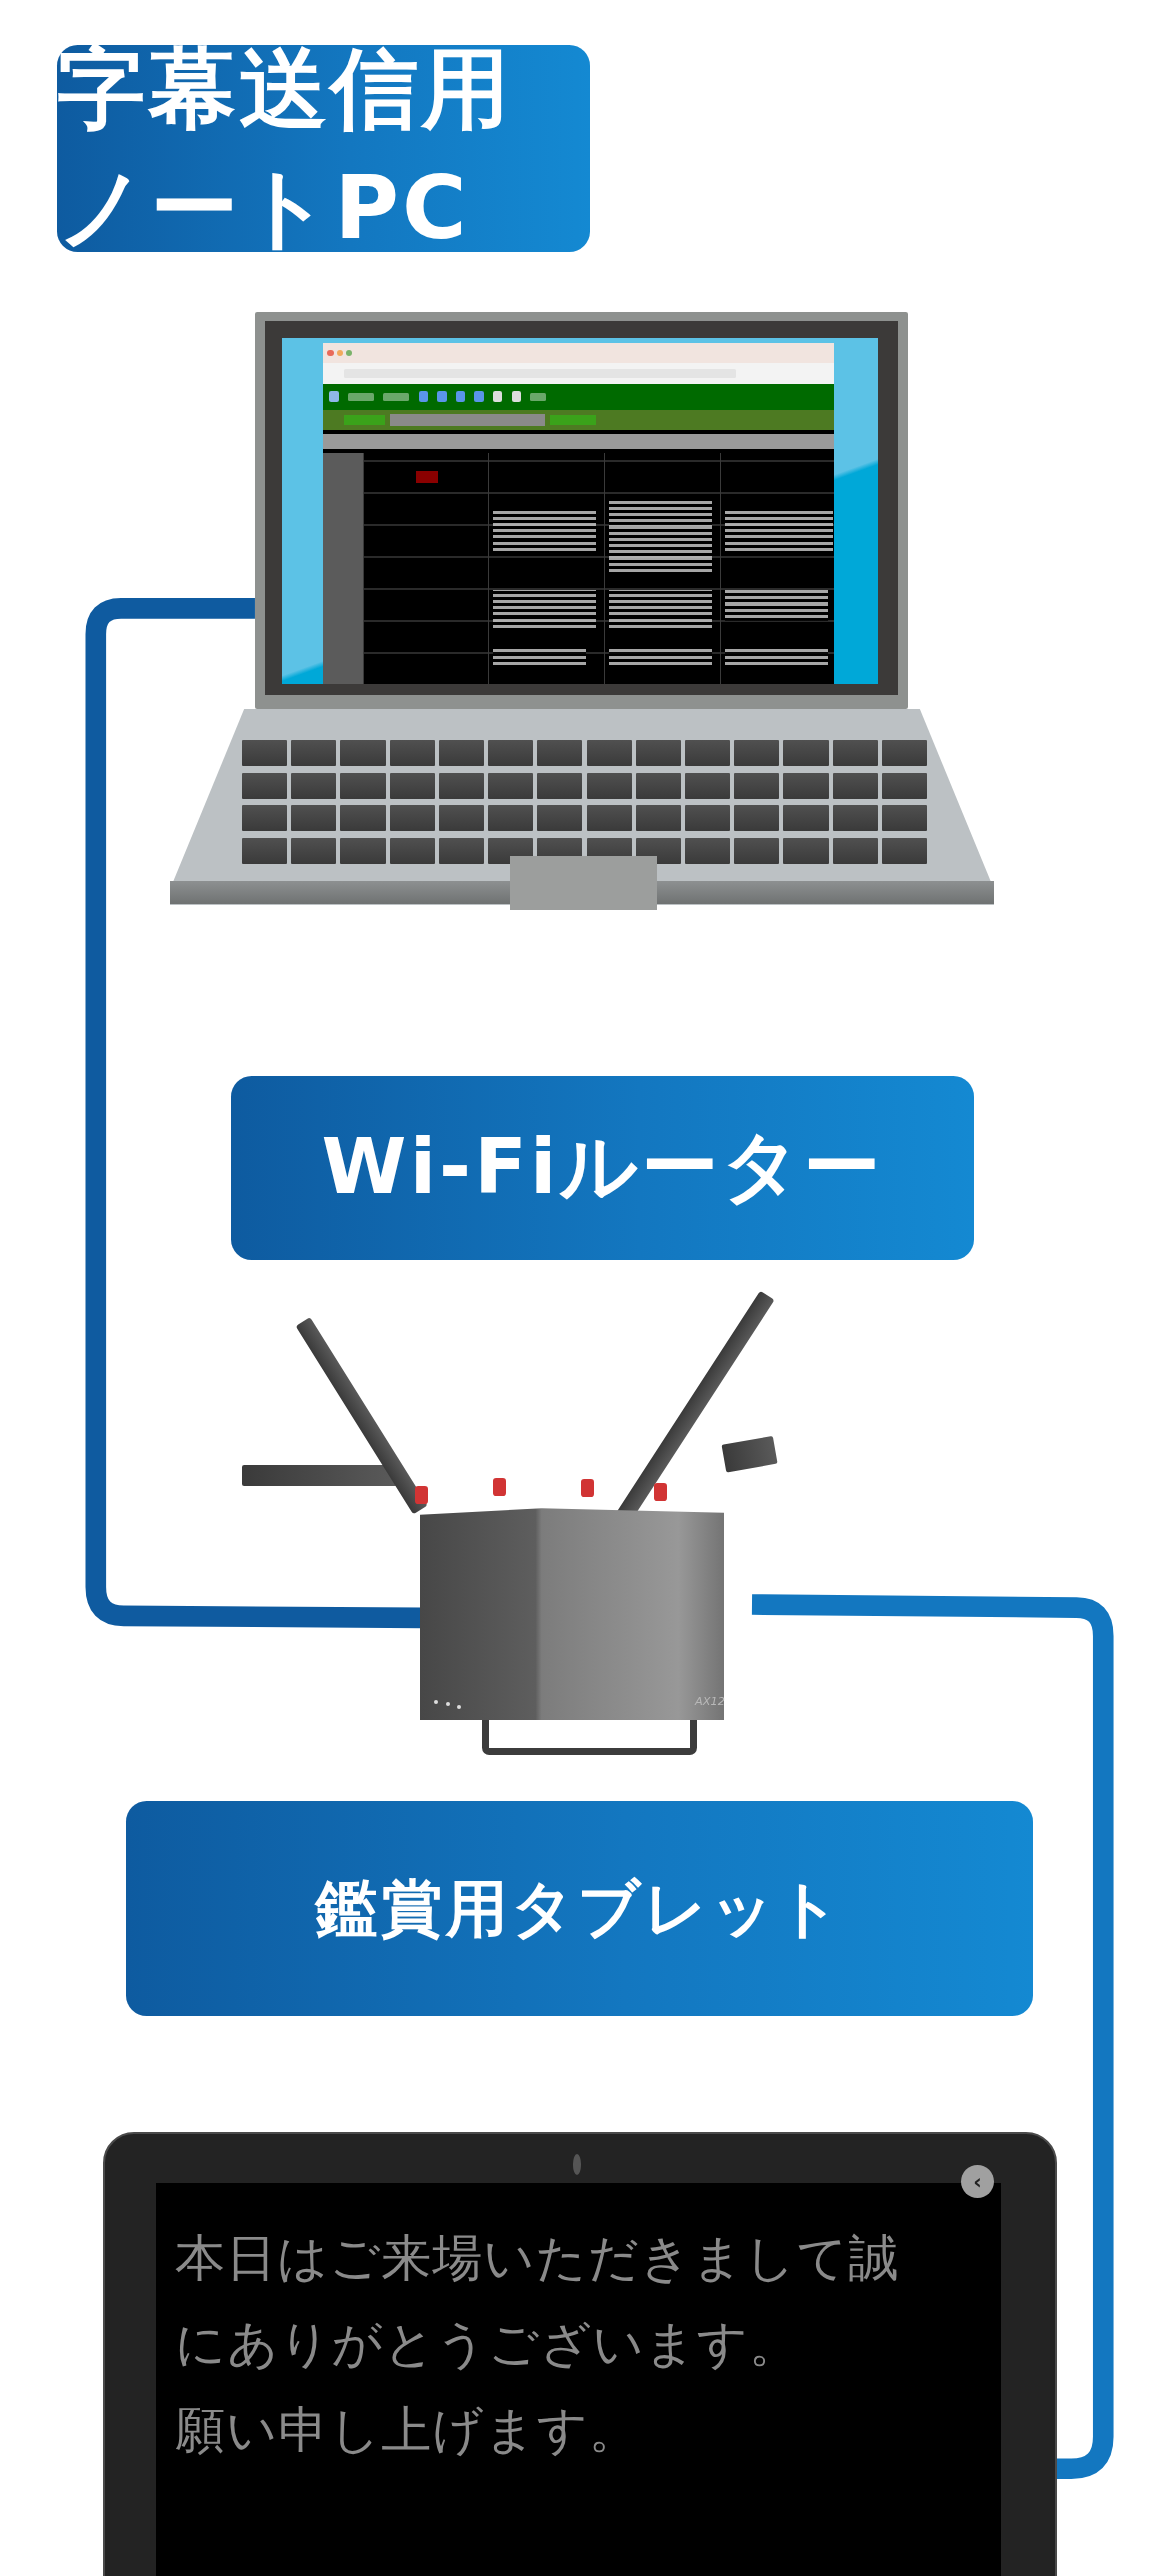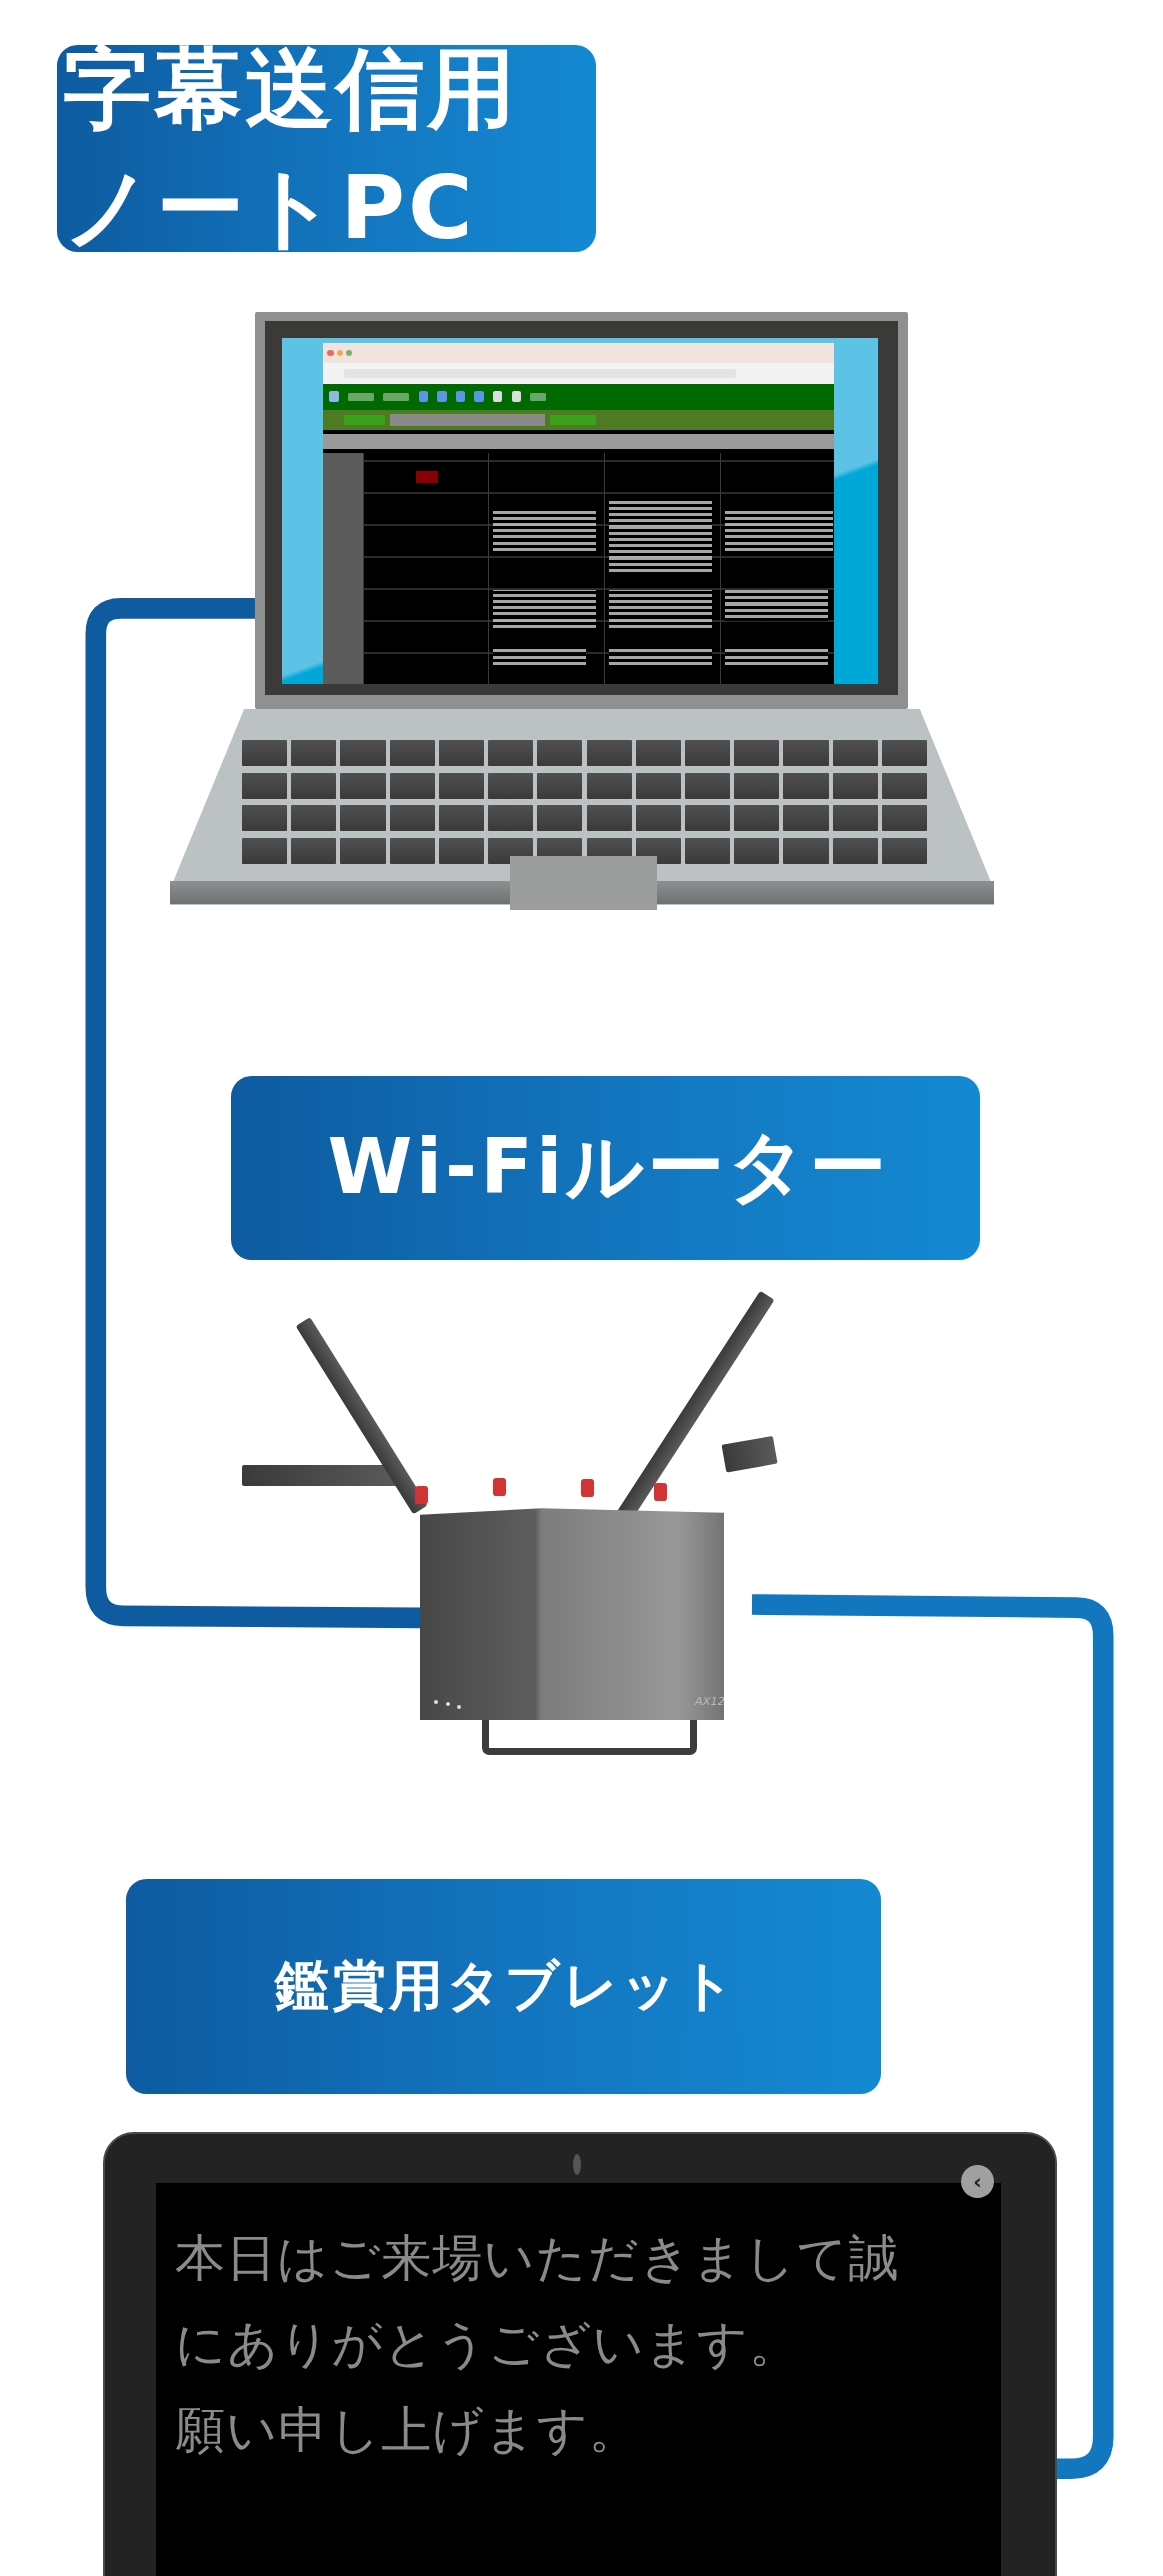--- a/index.html
+++ b/index.html
@@ -1,24 +1,24 @@
 <!DOCTYPE html>
 <html style="font-size:8.2px"><head>
 <meta charset="utf-8">
 <style>
   html, body { margin:0; padding:0; background:#ffffff; }
   body { width:1163px; height:2816px; position:relative; overflow:hidden;
          font-family:"DejaVu Sans", sans-serif; }
   .label-box { position:absolute; border-radius:20.6px;
     background:linear-gradient(90deg,#0E5BA0 0%,#1377C0 55%,#1489D2 100%);
     color:#ffffff; display:flex; align-items:center; justify-content:center;
-    font-weight:bold; letter-spacing:3.1px;padding-left:6px; }
+    font-weight:bold; letter-spacing:3.1px; }
   #lbl-pc { left:57px; top:45px; width:533px; height:207px; font-size:88px; }
   #lbl-router { left:231px; top:1076px; width:743px; height:184px; font-size:77px; }
-  #lbl-tablet { left:126px; top:1879px; width:749px; height:215px; font-size:54px; }
+  #lbl-tablet { left:126px; top:1801px; width:907px; height:215px; font-size:62px; }
   svg.wires { position:absolute; left:0; top:0; }
 
   
   #laptop { position:absolute; left:170px; top:312px; width:824px; height:592px; }
   #lid { position:absolute; left:85px; top:0; width:653px; height:397px;
     background:#8e918f; border-radius:2.1px; }
   #bezel { position:absolute; left:10.3px; top:9.3px; right:10.3px; bottom:14.4px;
     background:#3c3a39; }
   #wallpaper { position:absolute; left:17px; top:17px; right:19.6px; bottom:10.3px;
     background:linear-gradient(160deg,#5cc2e6 0%,#5cc2e6 60%,#00a8d8 61%,#00a8d8 100%); }

